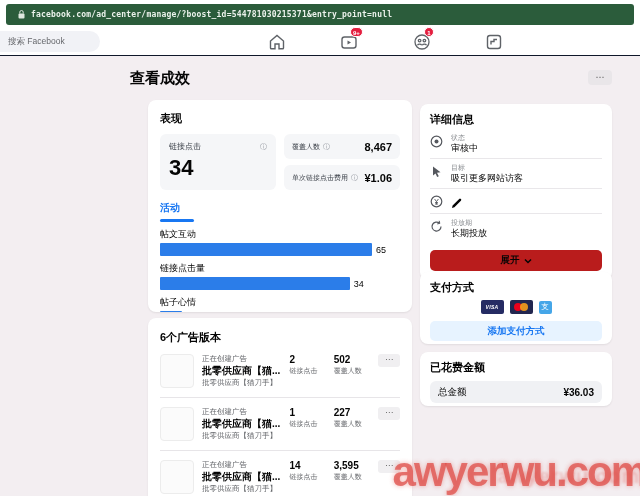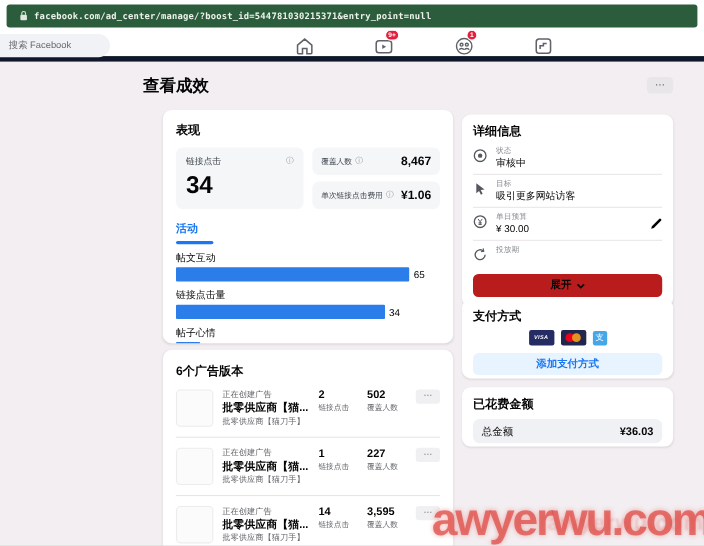--- a/index.html
+++ b/index.html
@@ -1,21 +1,21 @@
 <!DOCTYPE html>
 <html><head>
 <meta charset="utf-8">
 <style>
   * { margin:0; padding:0; box-sizing:border-box; }
   html,body { background:#ddd; }
   body { font-family:"Liberation Sans","DejaVu Sans",sans-serif; }
   #screen { position:relative; width:640px; height:496px; background:#f3eef1; overflow:hidden; margin:0 auto; }
 
   
-  .chrome { position:absolute; top:0; left:0; right:0; height:56px; background:#fff; border-bottom:5px solid #0f172a; }
+  .chrome { position:absolute; top:0; left:0; right:0; height:56px; background:#fff; border-bottom:1px solid #0f172a; }
   .browser-bar { position:absolute; left:6px; top:4px; right:6px; height:21px; background:#2b5c3b; border-radius:3px; display:flex; align-items:center; padding-left:12px; gap:6px; }
   .url { color:#ecf2ec; font-family:"DejaVu Sans Mono",monospace; font-size:8px; font-weight:bold; letter-spacing:.2px; white-space:nowrap; overflow:hidden; }
   .search-pill { position:absolute; left:-30px; top:31px; width:130px; height:21px; border-radius:11px; background:#f1f2f6; display:flex; align-items:center; padding-left:38px; font-size:8.5px; color:#65676b; }
   .nav-icon { position:absolute; top:33px; width:18px; height:18px; color:#5f6368; }
   .badge { position:absolute; background:#e41e3f; color:#fff; font-size:6px; font-weight:bold; border-radius:6px; min-width:10px; height:10px; line-height:10px; text-align:center; padding:0 2px; border:1px solid #fff; }
 
   
   .card { position:absolute; background:#fff; border-radius:8px; box-shadow:0 1px 2px rgba(0,0,0,.08); }
   .card-title { font-size:11px; font-weight:bold; color:#050505; }
 
@@ -288,40 +288,37 @@
       </div>
     </div>
 
     <div class="d-row">
       <span class="d-icon">
         <svg width="13" height="13" viewBox="0 0 13 13" fill="none" stroke="currentColor" stroke-width="1.2">
             <circle cx="6.5" cy="6.5" r="5.3"></circle>
             <path d="M4.6 4 L6.5 6.6 L8.4 4 M6.5 6.6 V9.4 M5 7.6 h3 M5 9 h3" stroke-width="0.9"></path>
           </svg>
       </span>
-      <div class="d-texts">
-        <div class="d-label">单日预算</div>
-        <div class="d-value">¥ 30.00</div>
-      </div>
       <span class="edit-icon">
         <svg width="11" height="11" viewBox="0 0 11 11">
             <path d="M1 10 L1.6 7.6 L8.2 1 a1.1 1.1 0 0 1 1.6 0 L9.9 1.1 a1.1 1.1 0 0 1 0 1.6 L3.4 9.3 Z" fill="currentColor"></path>
           </svg>
       </span>
     </div>
 
     <div class="d-row last">
       <span class="d-icon">
         <svg width="13" height="13" viewBox="0 0 13 13" fill="none" stroke="currentColor" stroke-width="1.2">
             <path d="M11 6.5 a4.5 4.5 0 1 1 -1.4-3.2"></path>
             <path d="M9.2 0.8 L9.8 3.4 L7.2 3.9" stroke-width="1"></path>
           </svg>
       </span>
       <div class="d-texts">
         <div class="d-label">投放期</div>
+        <div class="d-value">长期投放</div>
       </div>
     </div>
 
     <div class="expand-btn">
       <span>展开</span>
       <span>
         <svg width="8" height="6" viewBox="0 0 8 6" fill="none" stroke="#050505" stroke-width="1.5">
             <path d="M1 1.5 L4 4.5 L7 1.5"></path>
           </svg>
       </span>

